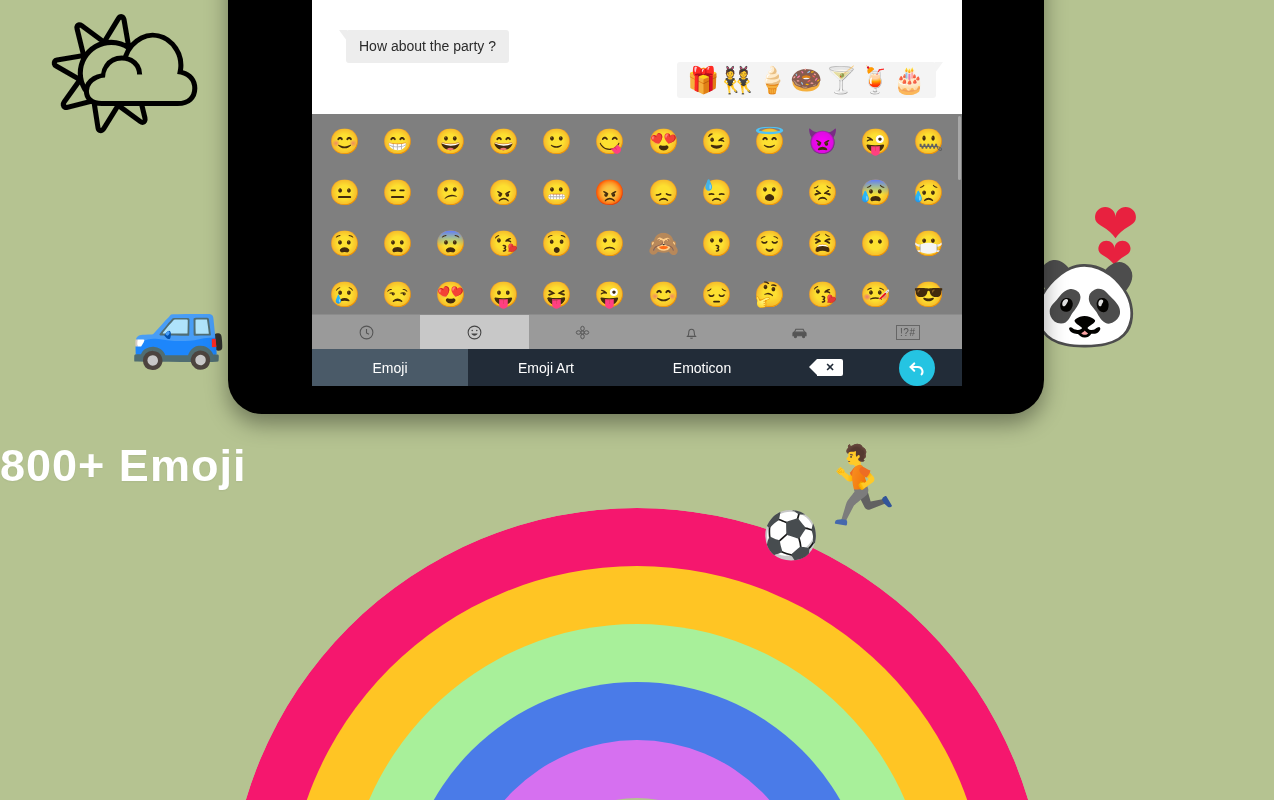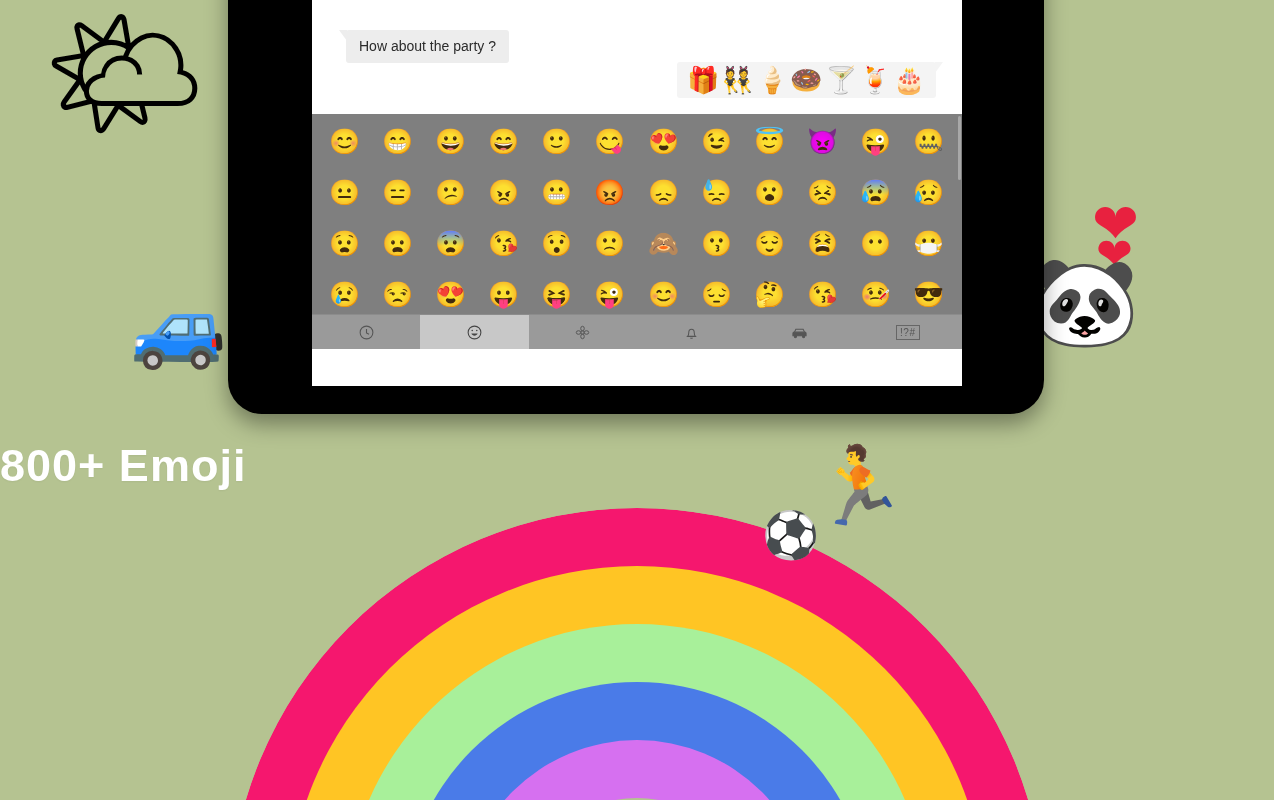--- a/index.html
+++ b/index.html
@@ -361,15 +361,33 @@
             <circle cx="7.4" cy="15.6" r="1.5" fill="#555"></circle>
             <circle cx="18.6" cy="15.6" r="1.5" fill="#555"></circle>
           </svg>
         </span>
       </div>
       <div class="cat">
         <span style="border:1px solid #666;color:#555;font-size:10px;padding:1px 3px;letter-spacing:.5px;font-family:'Liberation Sans',sans-serif;">!?#</span>
       </div>
     </div>
 
+    <div id="tab-bar">
+      <div class="tab active" id="tab-emoji">Emoji</div>
+      <div class="tab" id="tab-emoji-art">Emoji Art</div>
+      <div class="tab" id="tab-emoticon">Emoticon</div>
+      <div id="key-backspace">
+        <div class="bksp">
+          <span>✕</span>
+        </div>
+      </div>
+      <div id="key-return">
+        <div class="ret-circle">
+          <svg width="22" height="22" viewBox="0 0 24 24" fill="none" stroke="#ffffff" stroke-width="2.2" stroke-linecap="round" stroke-linejoin="round">
+            <path d="M9 7 5 11l4 4"></path>
+            <path d="M5 11h8a5 5 0 0 1 4 8"></path>
+          </svg>
+        </div>
+      </div>
+    </div>
 
   </div>
 </div>
 
 </body></html>

